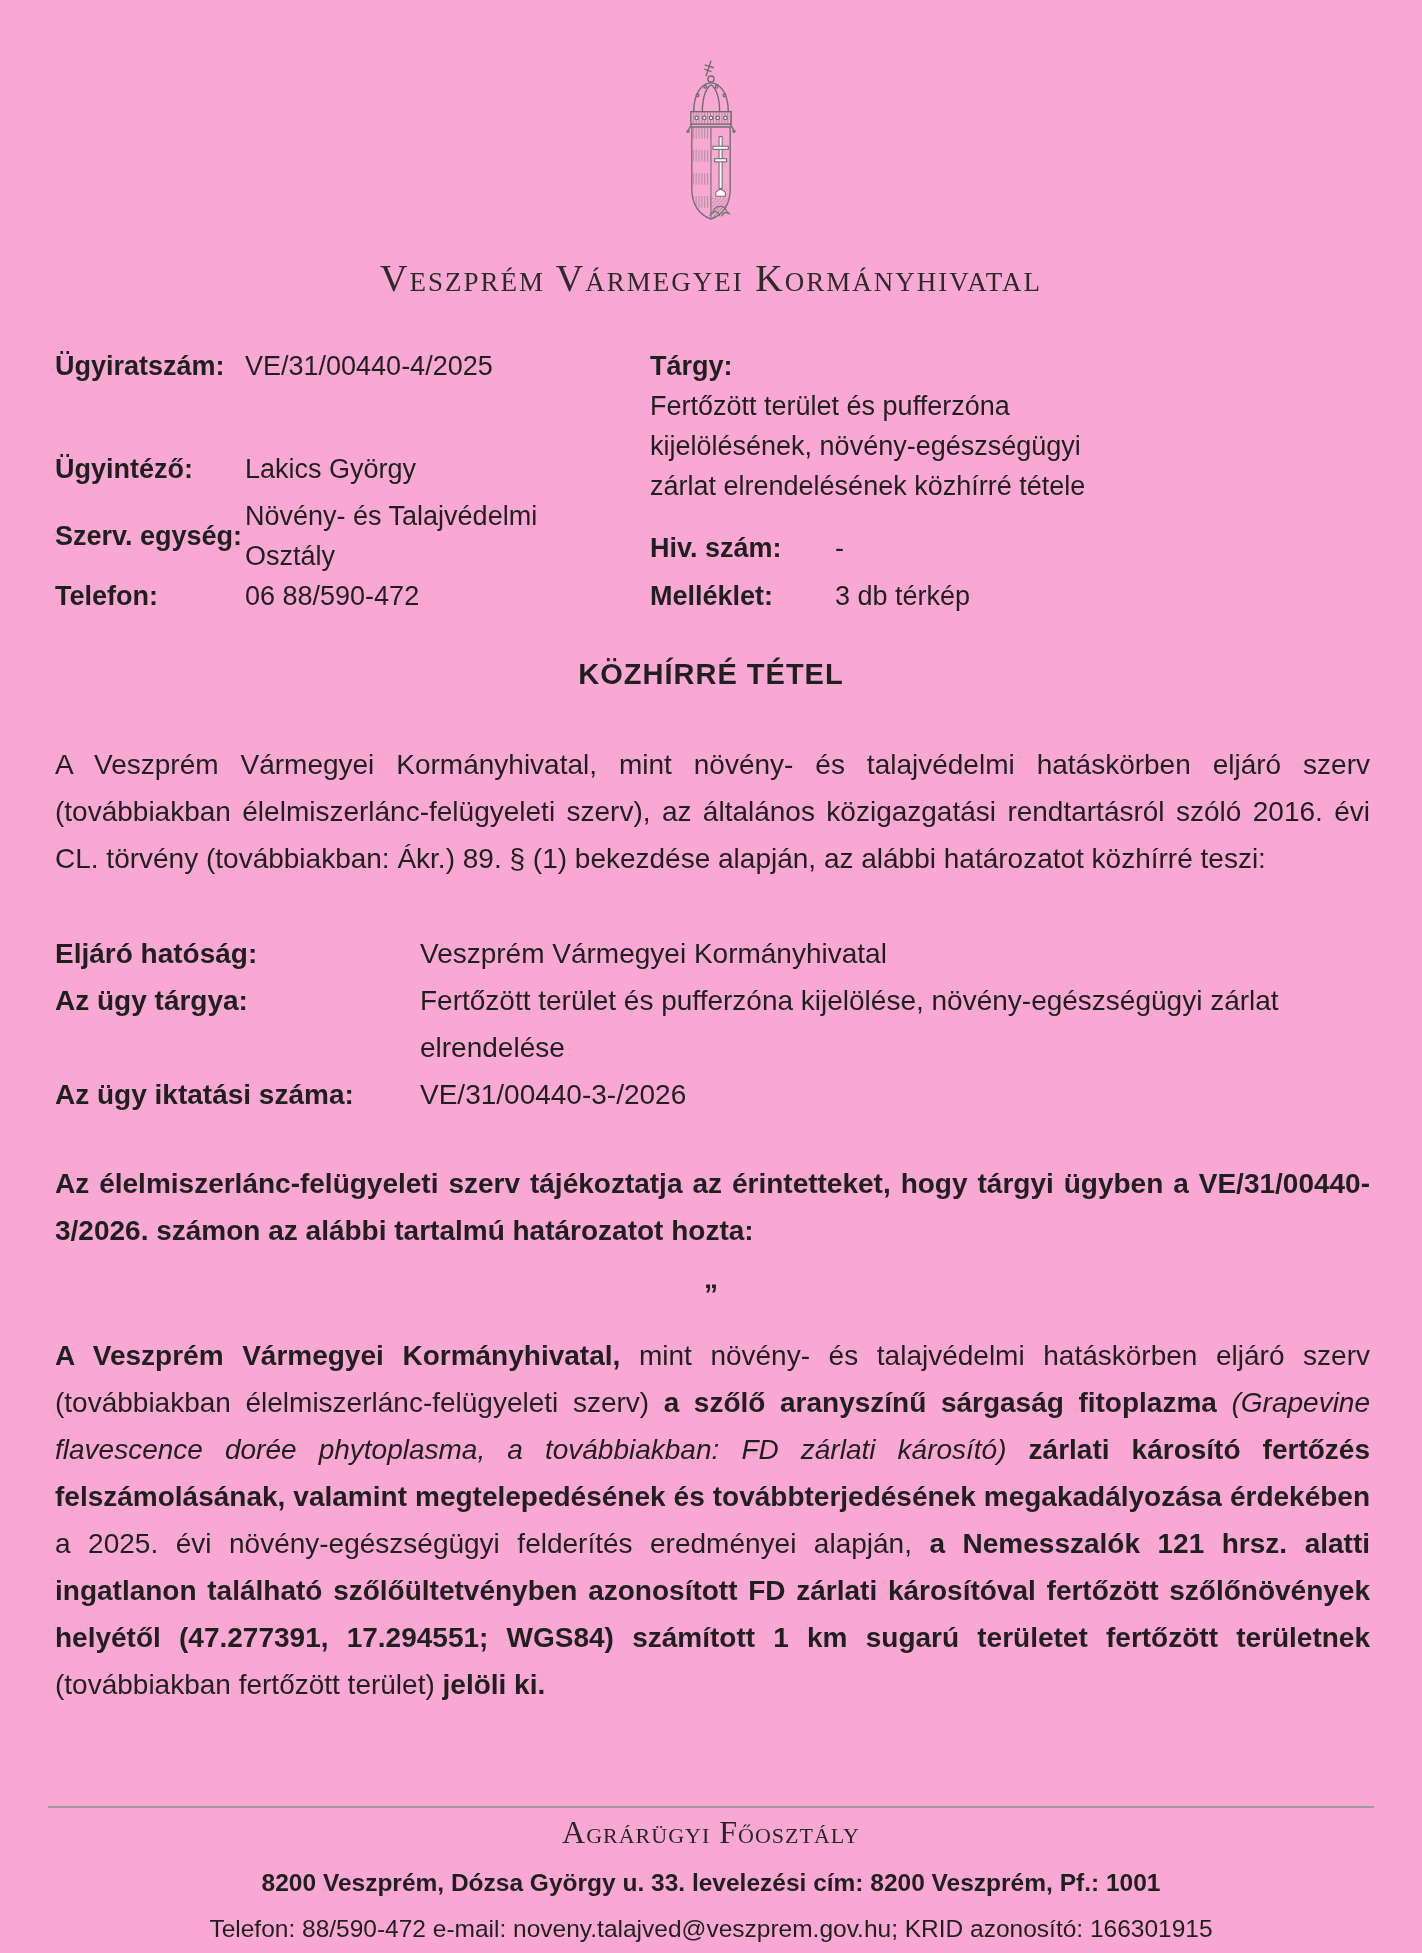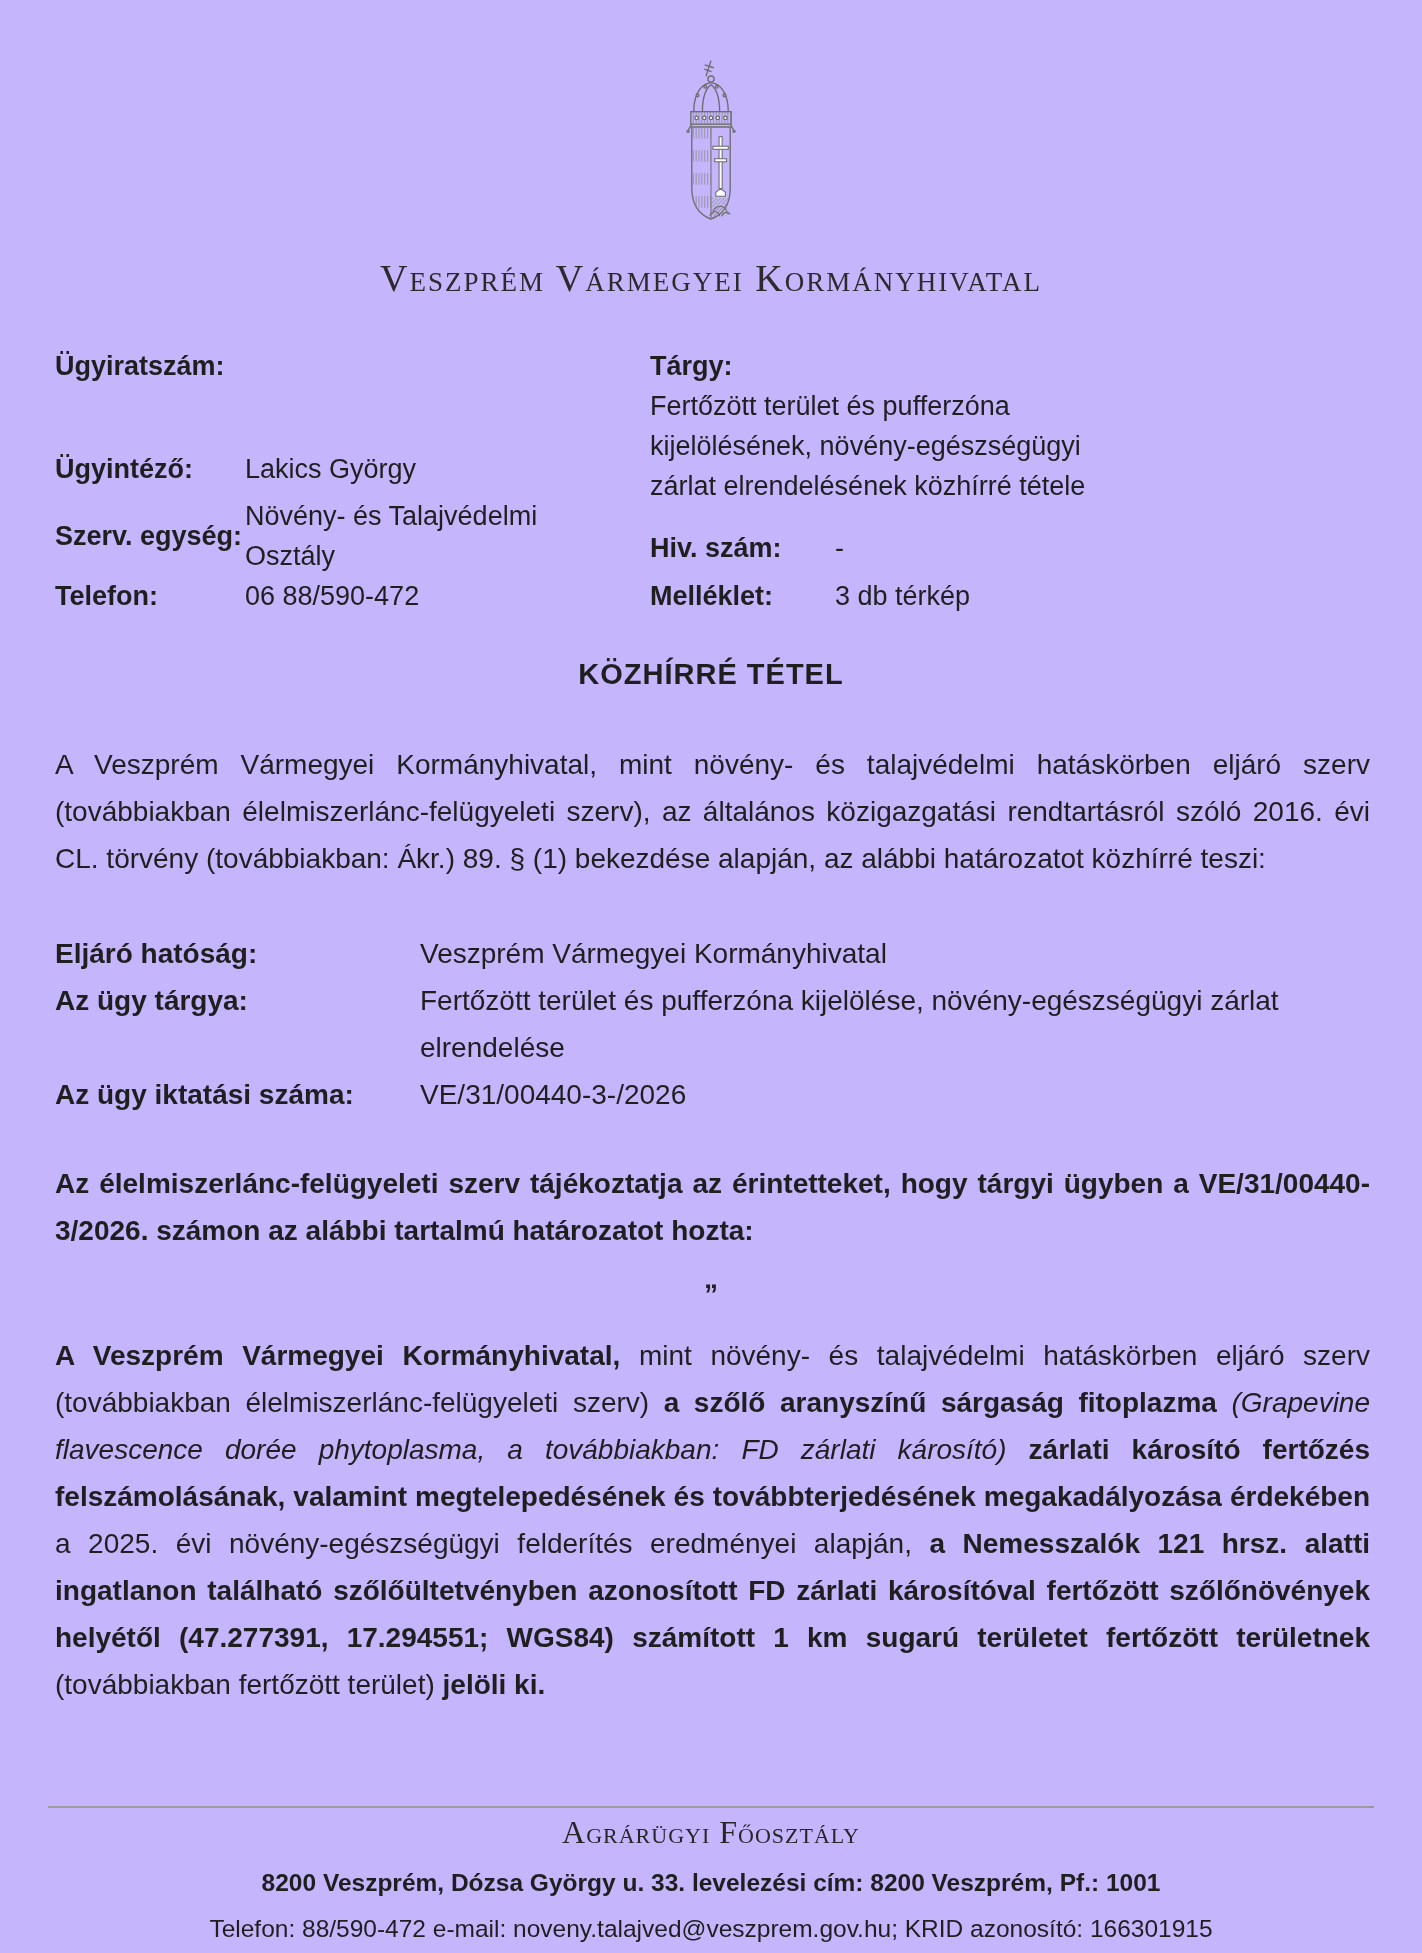--- a/index.html
+++ b/index.html
@@ -1,19 +1,19 @@
 <!DOCTYPE html>
 <html lang="hu"><head>
 <meta charset="utf-8">
 <style>
   html,body{margin:0;padding:0;background:#ffffff;}
   .page{
     position:relative;
     width:1422px;height:1953px;
-    background:#c4b5fd;
+    background:#f9a8d4;
     overflow:hidden;
     color:#1f1f1f;
     font-family:"Liberation Sans",sans-serif;
   }
   
   .arms-wrap{
     padding-top:56px;
     display:flex;justify-content:center;
   }
   .arms-wrap svg{display:block;}
@@ -188,20 +188,21 @@
       </g>
     </svg>
   </div>
 
   <div class="org-name">Veszprém Vármegyei Kormányhivatal</div>
 
   <div class="meta">
     <div class="meta-col-left">
       <div class="meta-row gap-l1">
         <div class="meta-label">Ügyiratszám:</div>
+        <div class="meta-value">VE/31/00440-4/2025</div>
       </div>
       <div class="meta-row gap-s">
         <div class="meta-label">Ügyintéző:</div>
         <div class="meta-value">Lakics György</div>
       </div>
       <div class="meta-row center">
         <div class="meta-label">Szerv. egység:</div>
         <div class="meta-value">Növény- és Talajvédelmi Osztály</div>
       </div>
       <div class="meta-row">

